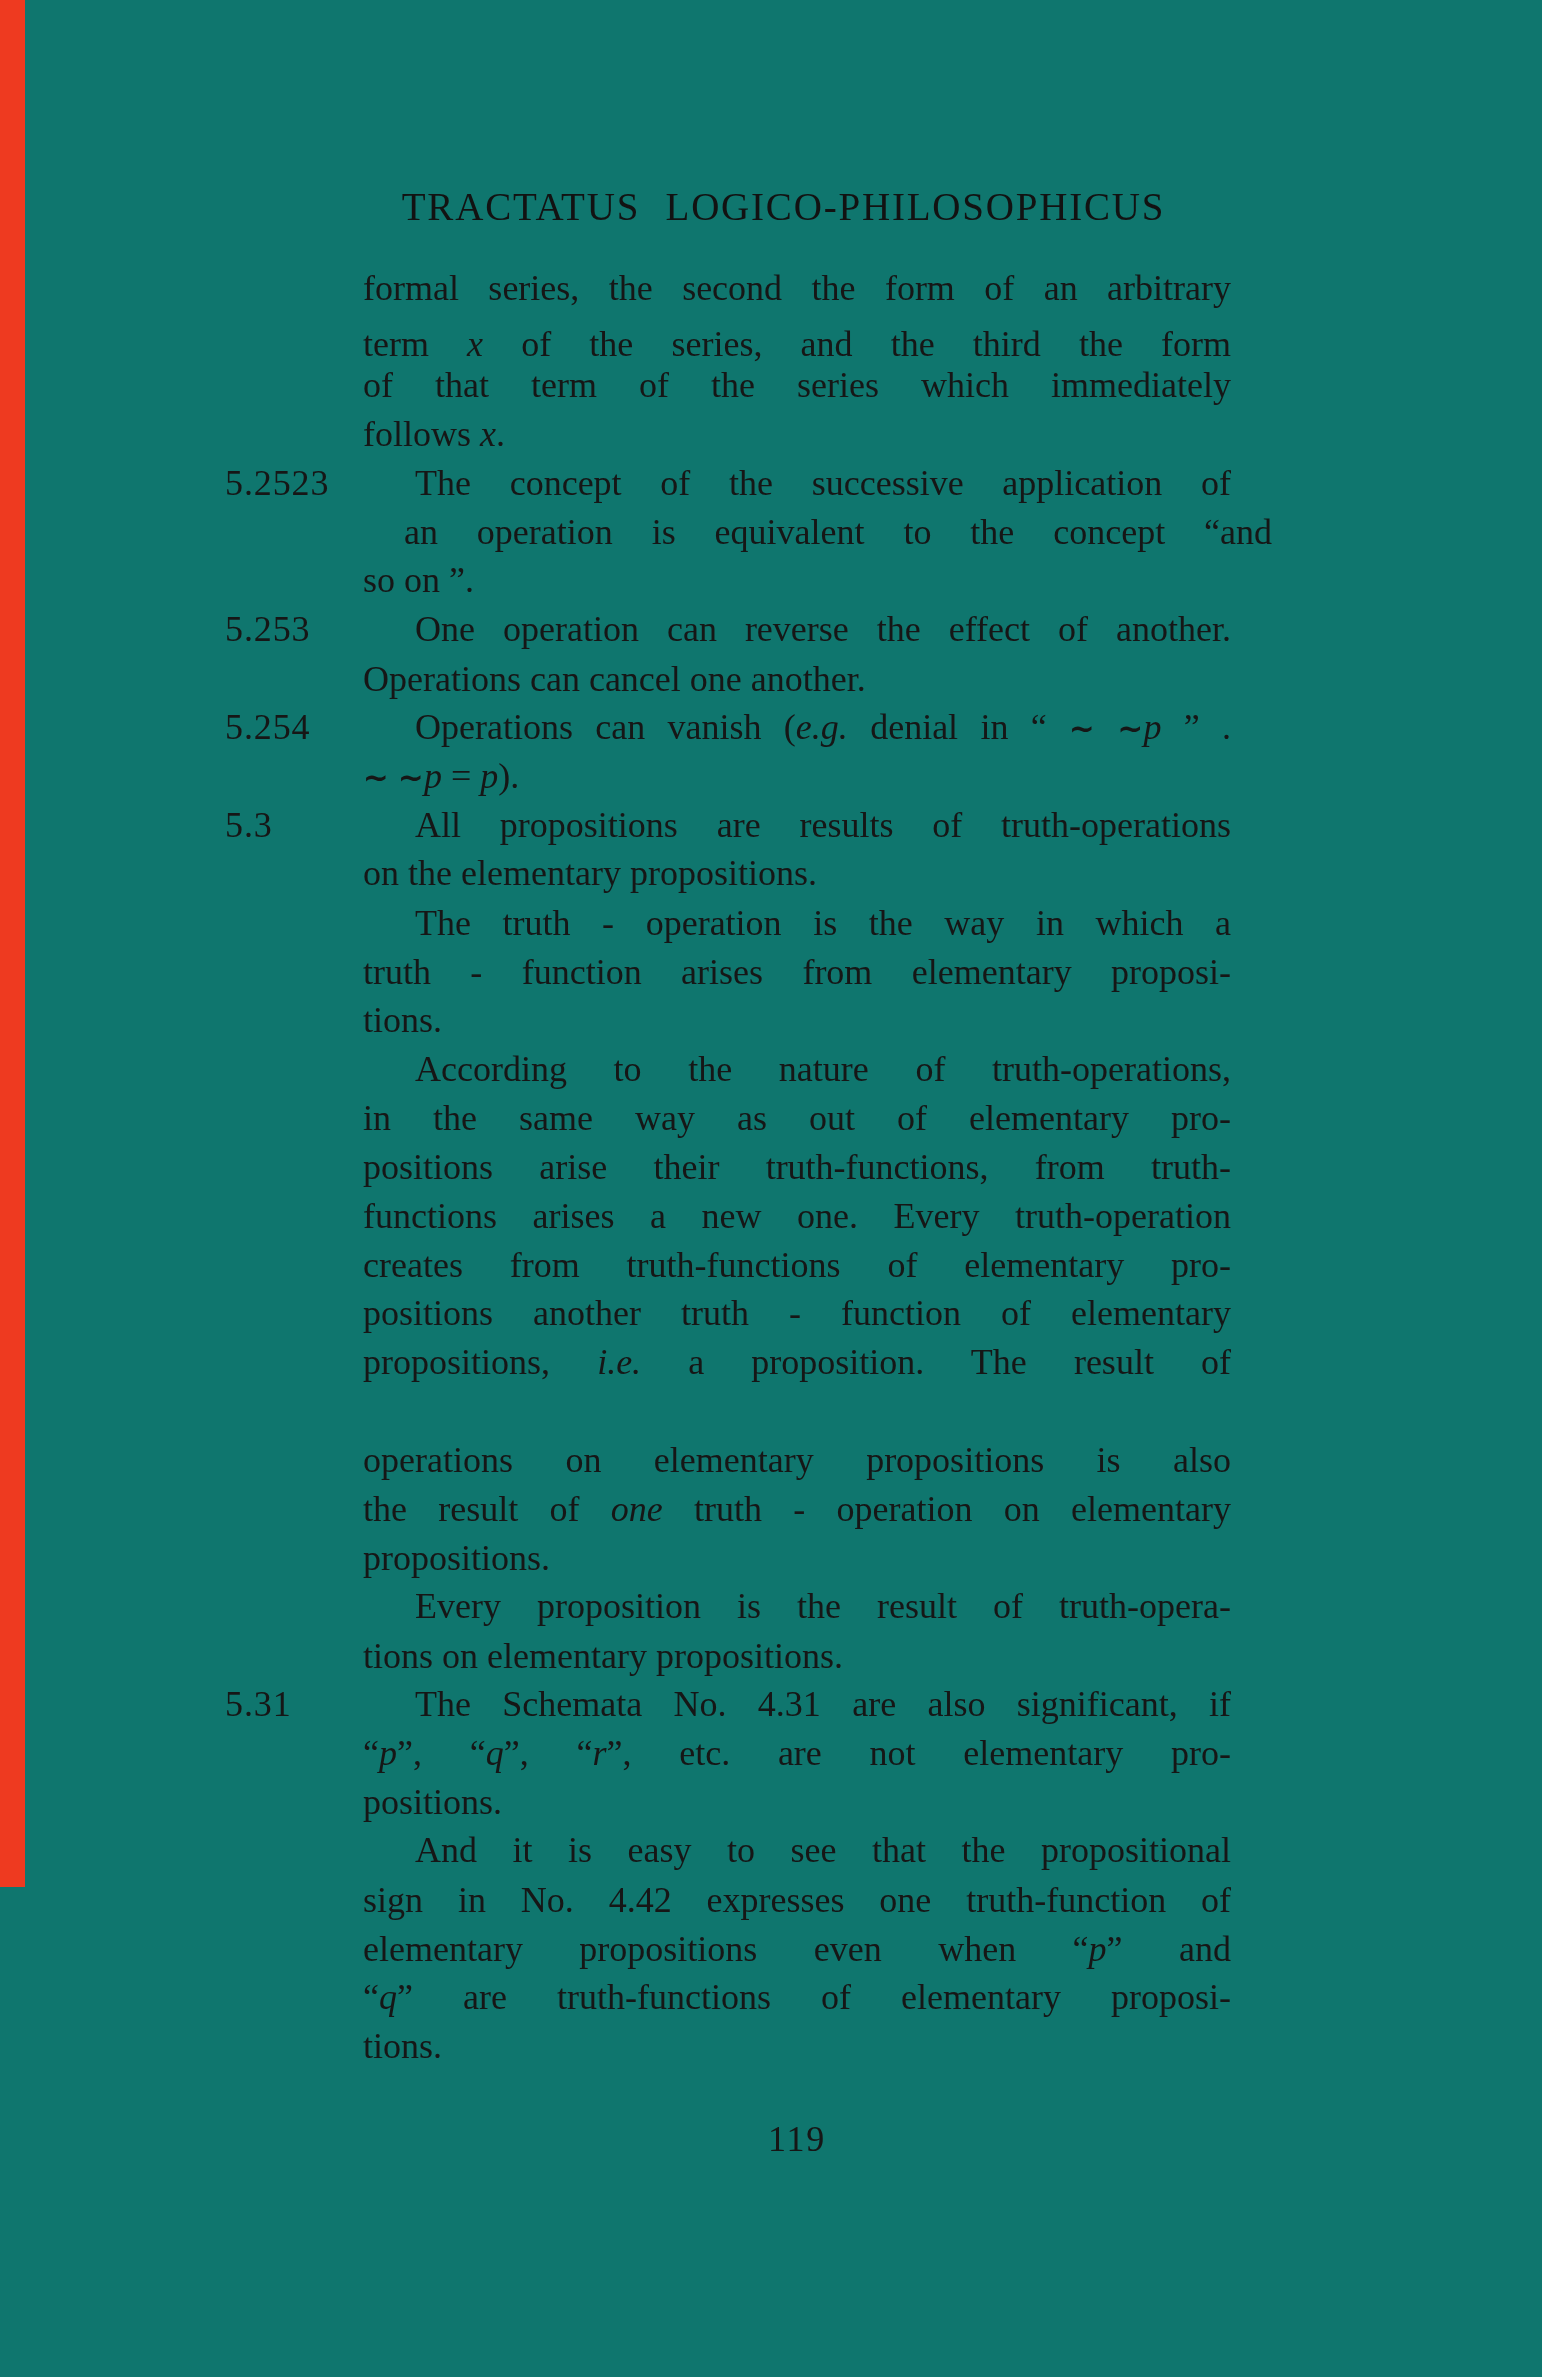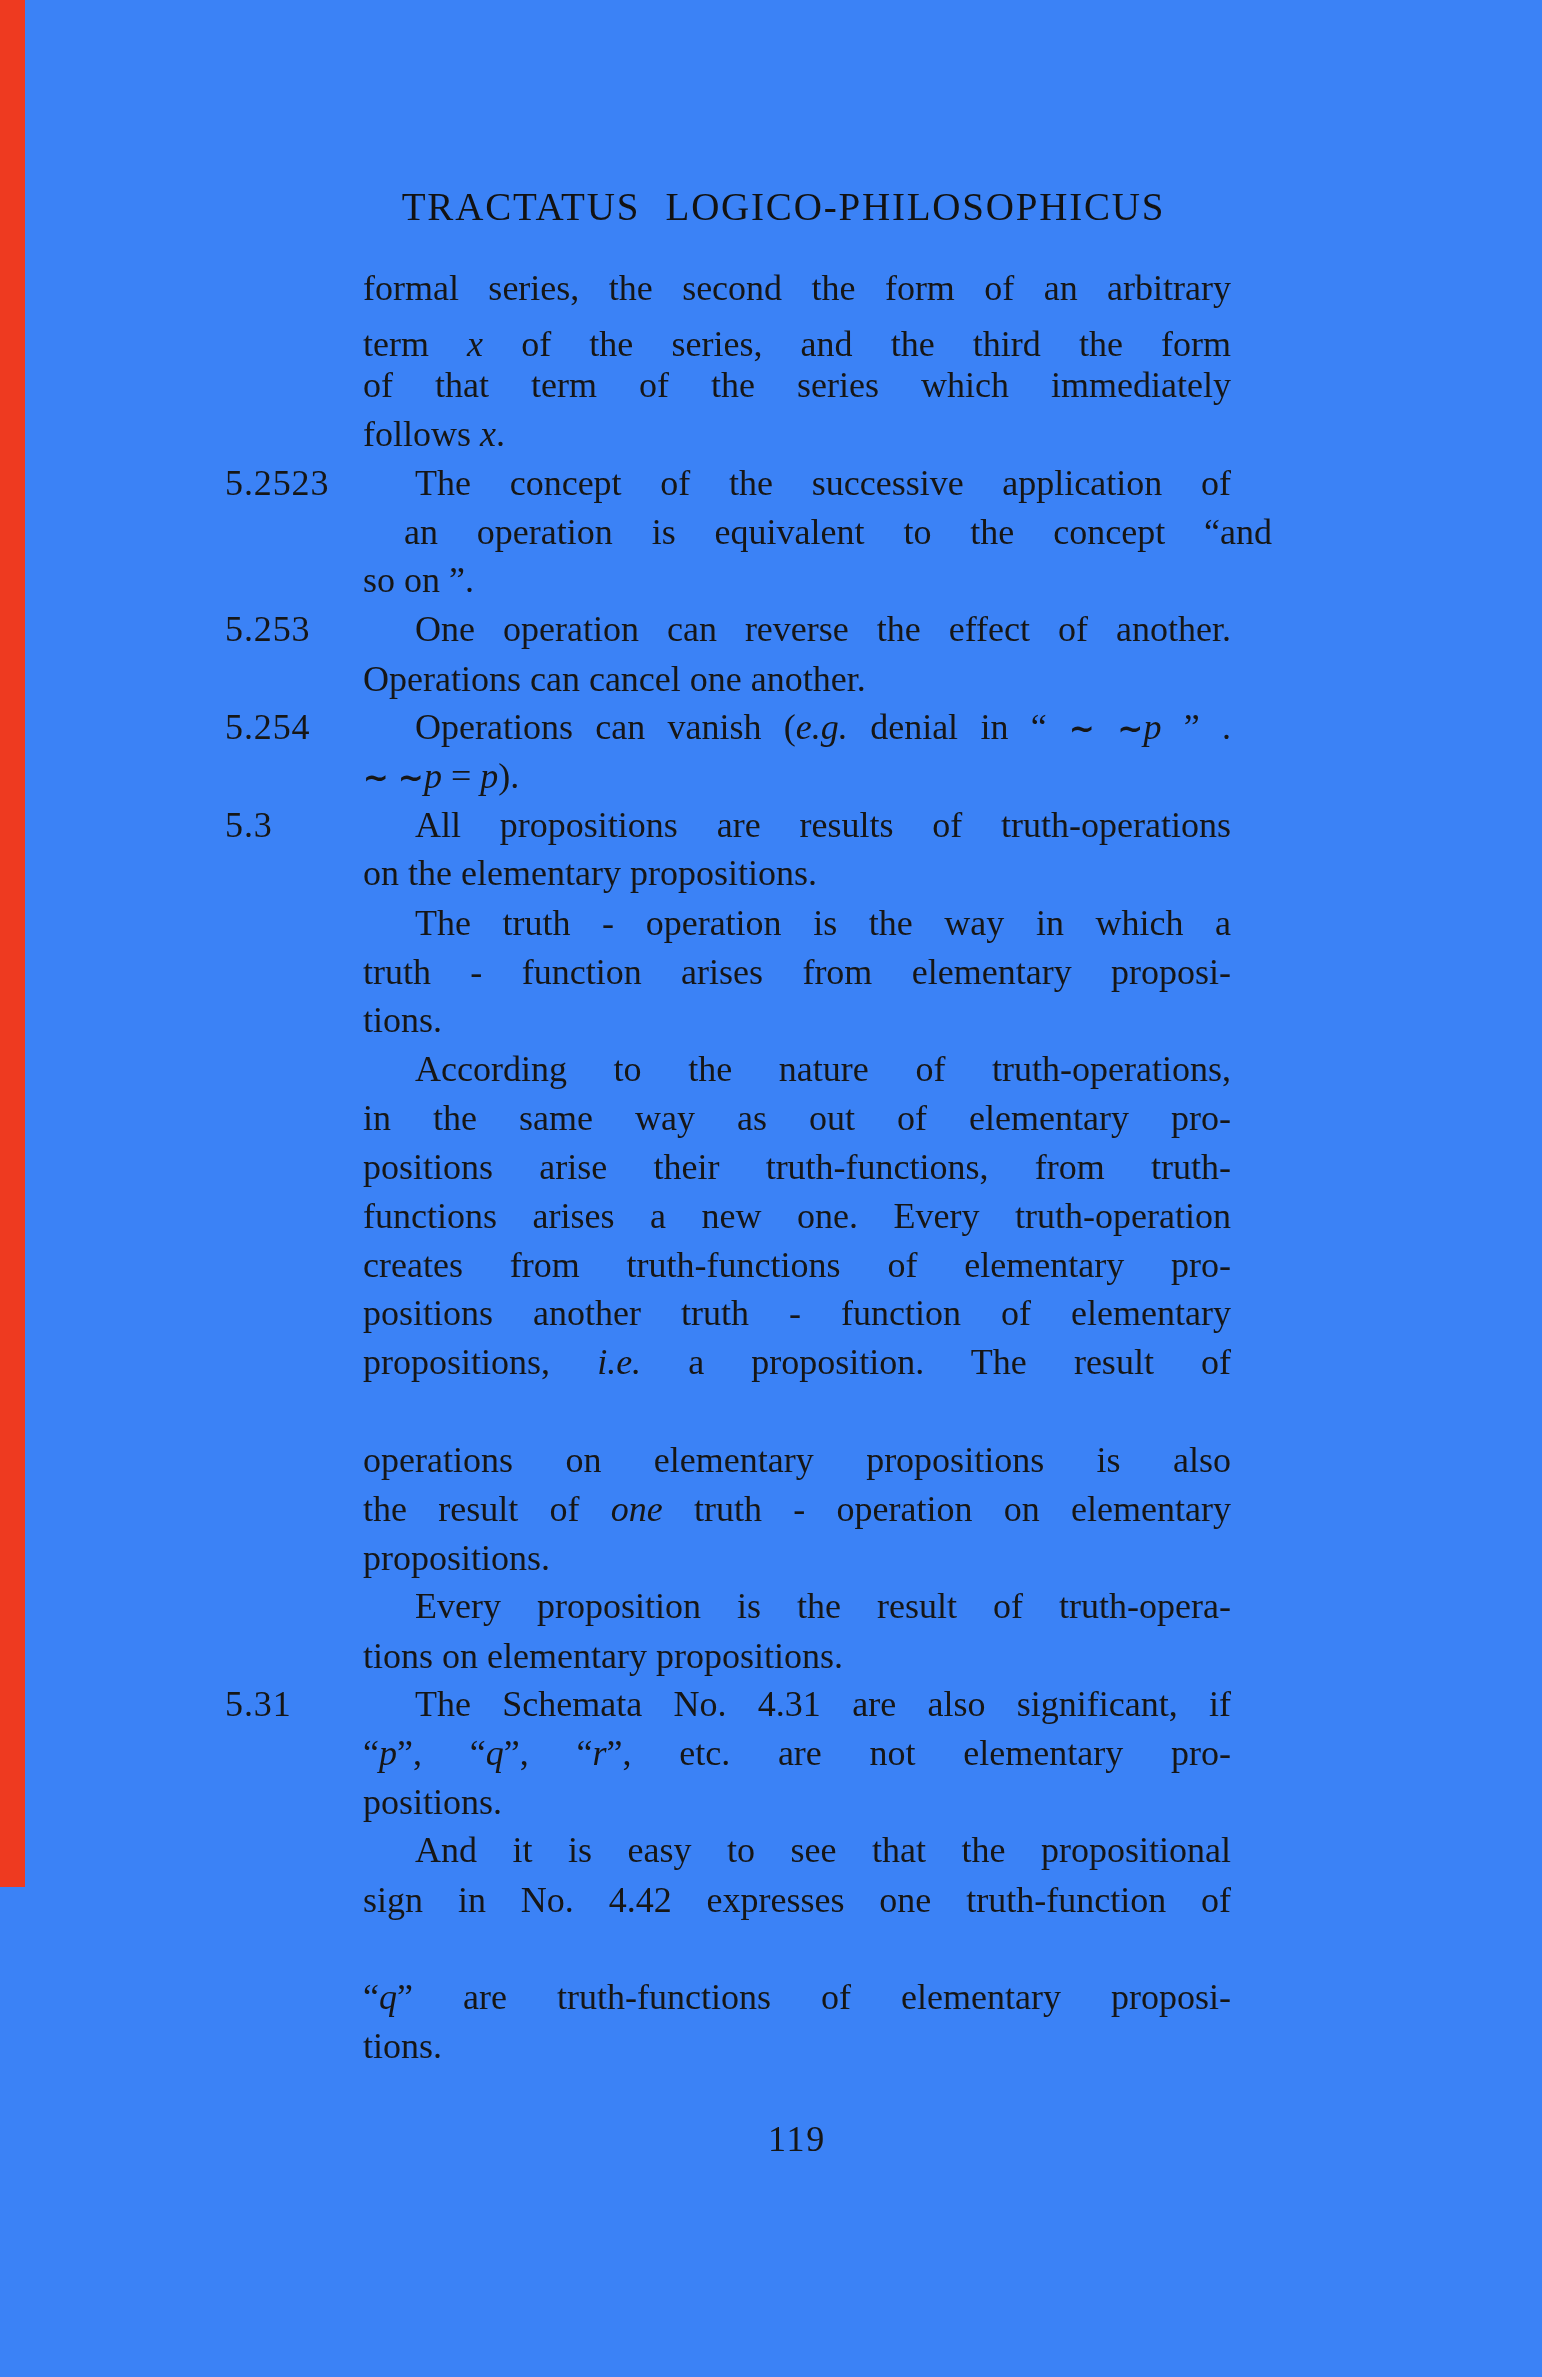--- a/index.html
+++ b/index.html
@@ -1,19 +1,19 @@
 <!DOCTYPE html>
 <html style="font-size:14.7px"><head>
 <meta charset="utf-8">
 <style>
   html,body{margin:0;padding:0;background:#ffffff;}
   .page{
     position:relative;
     width:1543px;height:2377px;
-    background:#3b82f6;
+    background:#0f766e;
     overflow:hidden;
     font-family:"Liberation Serif", serif;
     color:#161616;
   }
   .red-strip{
     position:absolute;
     left:0;top:0;
     width:25px;height:1887px;
     background:var(--accent,#ee3a20);
   }
@@ -160,20 +160,23 @@
       </div>
       <div class="line" style="top: 1778px;">
         <div class="txt rag"><span class="seg-t">positions.</span></div>
       </div>
       <div class="line" style="top: 1826px;">
         <div class="txt ind"><span class="seg-t">And it is easy to see that the propositional</span></div>
       </div>
       <div class="line" style="top: 1876px;">
         <div class="txt"><span class="seg-t">sign in No. 4.42 expresses one truth-function of</span></div>
       </div>
+      <div class="line" style="top: 1925px;">
+        <div class="txt"><span class="seg-t">elementary propositions even when “</span><span class="seg-i">p</span><span class="seg-t">” and</span></div>
+      </div>
       <div class="line" style="top: 1973px;">
         <div class="txt"><span class="seg-t">“</span><span class="seg-i">q</span><span class="seg-t">” are truth-functions of elementary proposi-</span></div>
       </div>
       <div class="line" style="top: 2022px;">
         <div class="txt rag"><span class="seg-t">tions.</span></div>
       </div>
     </div>
   <div class="pagenum">119</div>
 </div>
 

